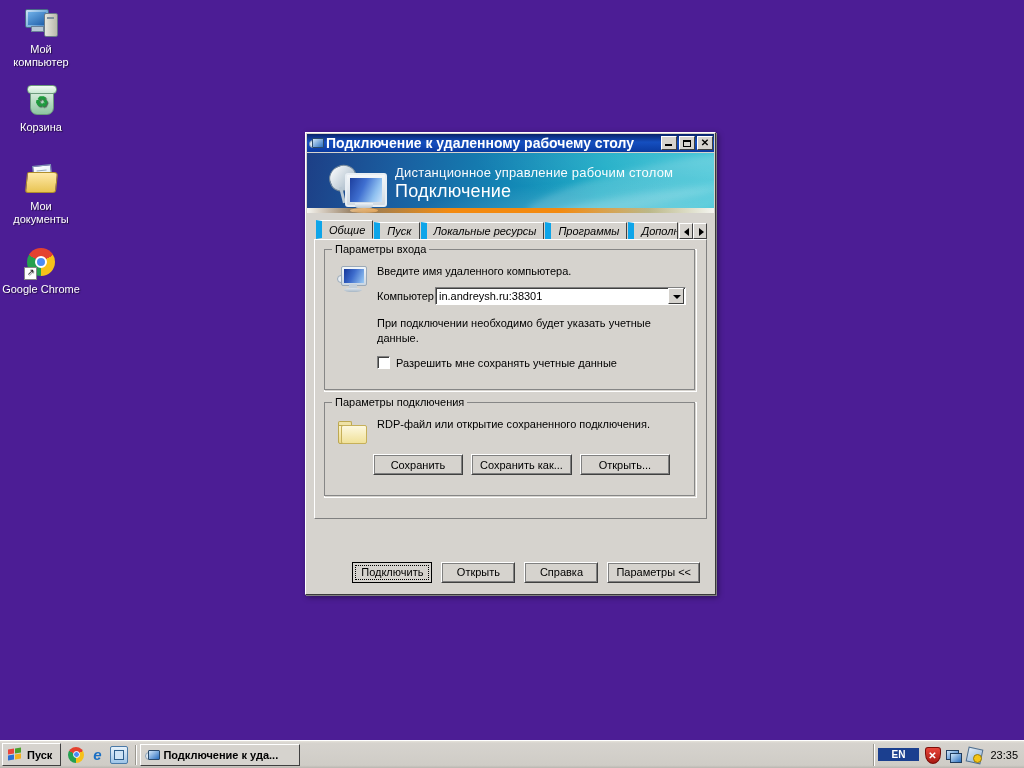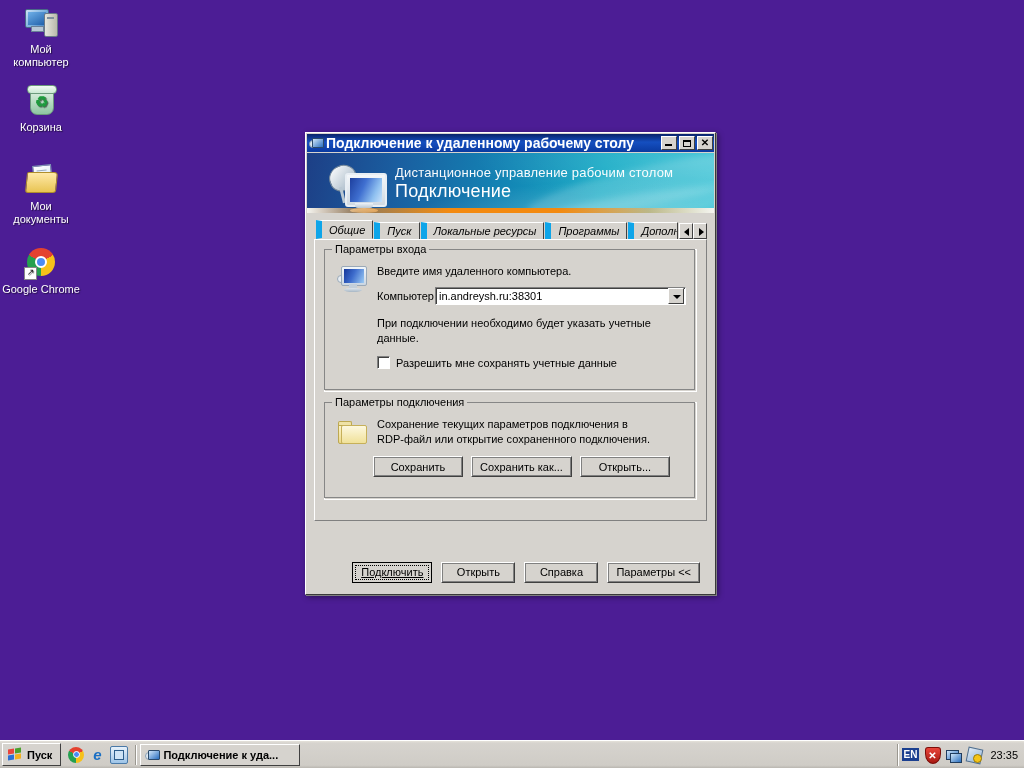--- a/index.html
+++ b/index.html
@@ -395,21 +395,20 @@
   .bottombar{
     position:absolute; left:1px; right:1px; bottom:1px; height:42px;
     display:flex; align-items:center; justify-content:flex-end;
     gap:9px; padding-right:14px; box-sizing:border-box;
   }
   .xpbtn.def{
     border:1px solid #000000;
     box-shadow:none;
     position:relative;
     background:#d6d3ce;
-    text-decoration:underline;
   }
   .xpbtn.def .inner{
     position:absolute; left:2px; right:2px; top:2px; bottom:2px;
     border:1px dotted #000;
   }
   .xpbtn.wide{ min-width:74px; }
 
   
   #taskbar{
     position:absolute; left:0; bottom:0; width:1024px; height:28px;
@@ -481,21 +480,21 @@
   }
 
   .tray{
     margin-left:auto; display:flex; align-items:center; gap:5px;
     height:22px; padding:0 6px 0 4px;
     border-left:1px solid #9a978f;
     box-shadow:inset 1px 0 0 #ffffff;
   }
   .lang{
     background:#1b3f8f; color:#ffffff; font-size:10px; font-weight:bold;
-    padding:1px 2px; line-height:11px;
+    padding:1px 14px; line-height:11px;
   }
   .tray-ic{ width:16px; height:16px; position:relative; }
   .ti-shield .sh{
     position:absolute; left:1px; top:0; width:14px; height:15px;
     background:linear-gradient(180deg,#e8443a,#a81a12);
     border-radius:3px 3px 50% 50%/3px 3px 60% 60%;
     border:1px solid #7d0d08;
   }
   .ti-shield .x{
     position:absolute; left:0; top:4px; width:16px; text-align:center;
@@ -645,21 +644,20 @@
         <div class="group">
           <div class="glegend">Параметры подключения</div>
 
           <div class="row">
             <div class="folder-ic">
               <div class="tab2"></div>
                 <div class="bd"></div>
                 <div class="fr"></div>
             </div>
             <div style="flex:1 1 auto;">
-              <div class="hint">Сохранение текущих параметров подключения в</div>
               <div class="hint">RDP-файл или открытие сохраненного подключения.</div>
             </div>
           </div>
 
           <div class="btnrow">
             <div class="xpbtn">Сохранить</div>
             <div class="xpbtn">Сохранить как...</div>
             <div class="xpbtn">Открыть...</div>
           </div>
         </div>

